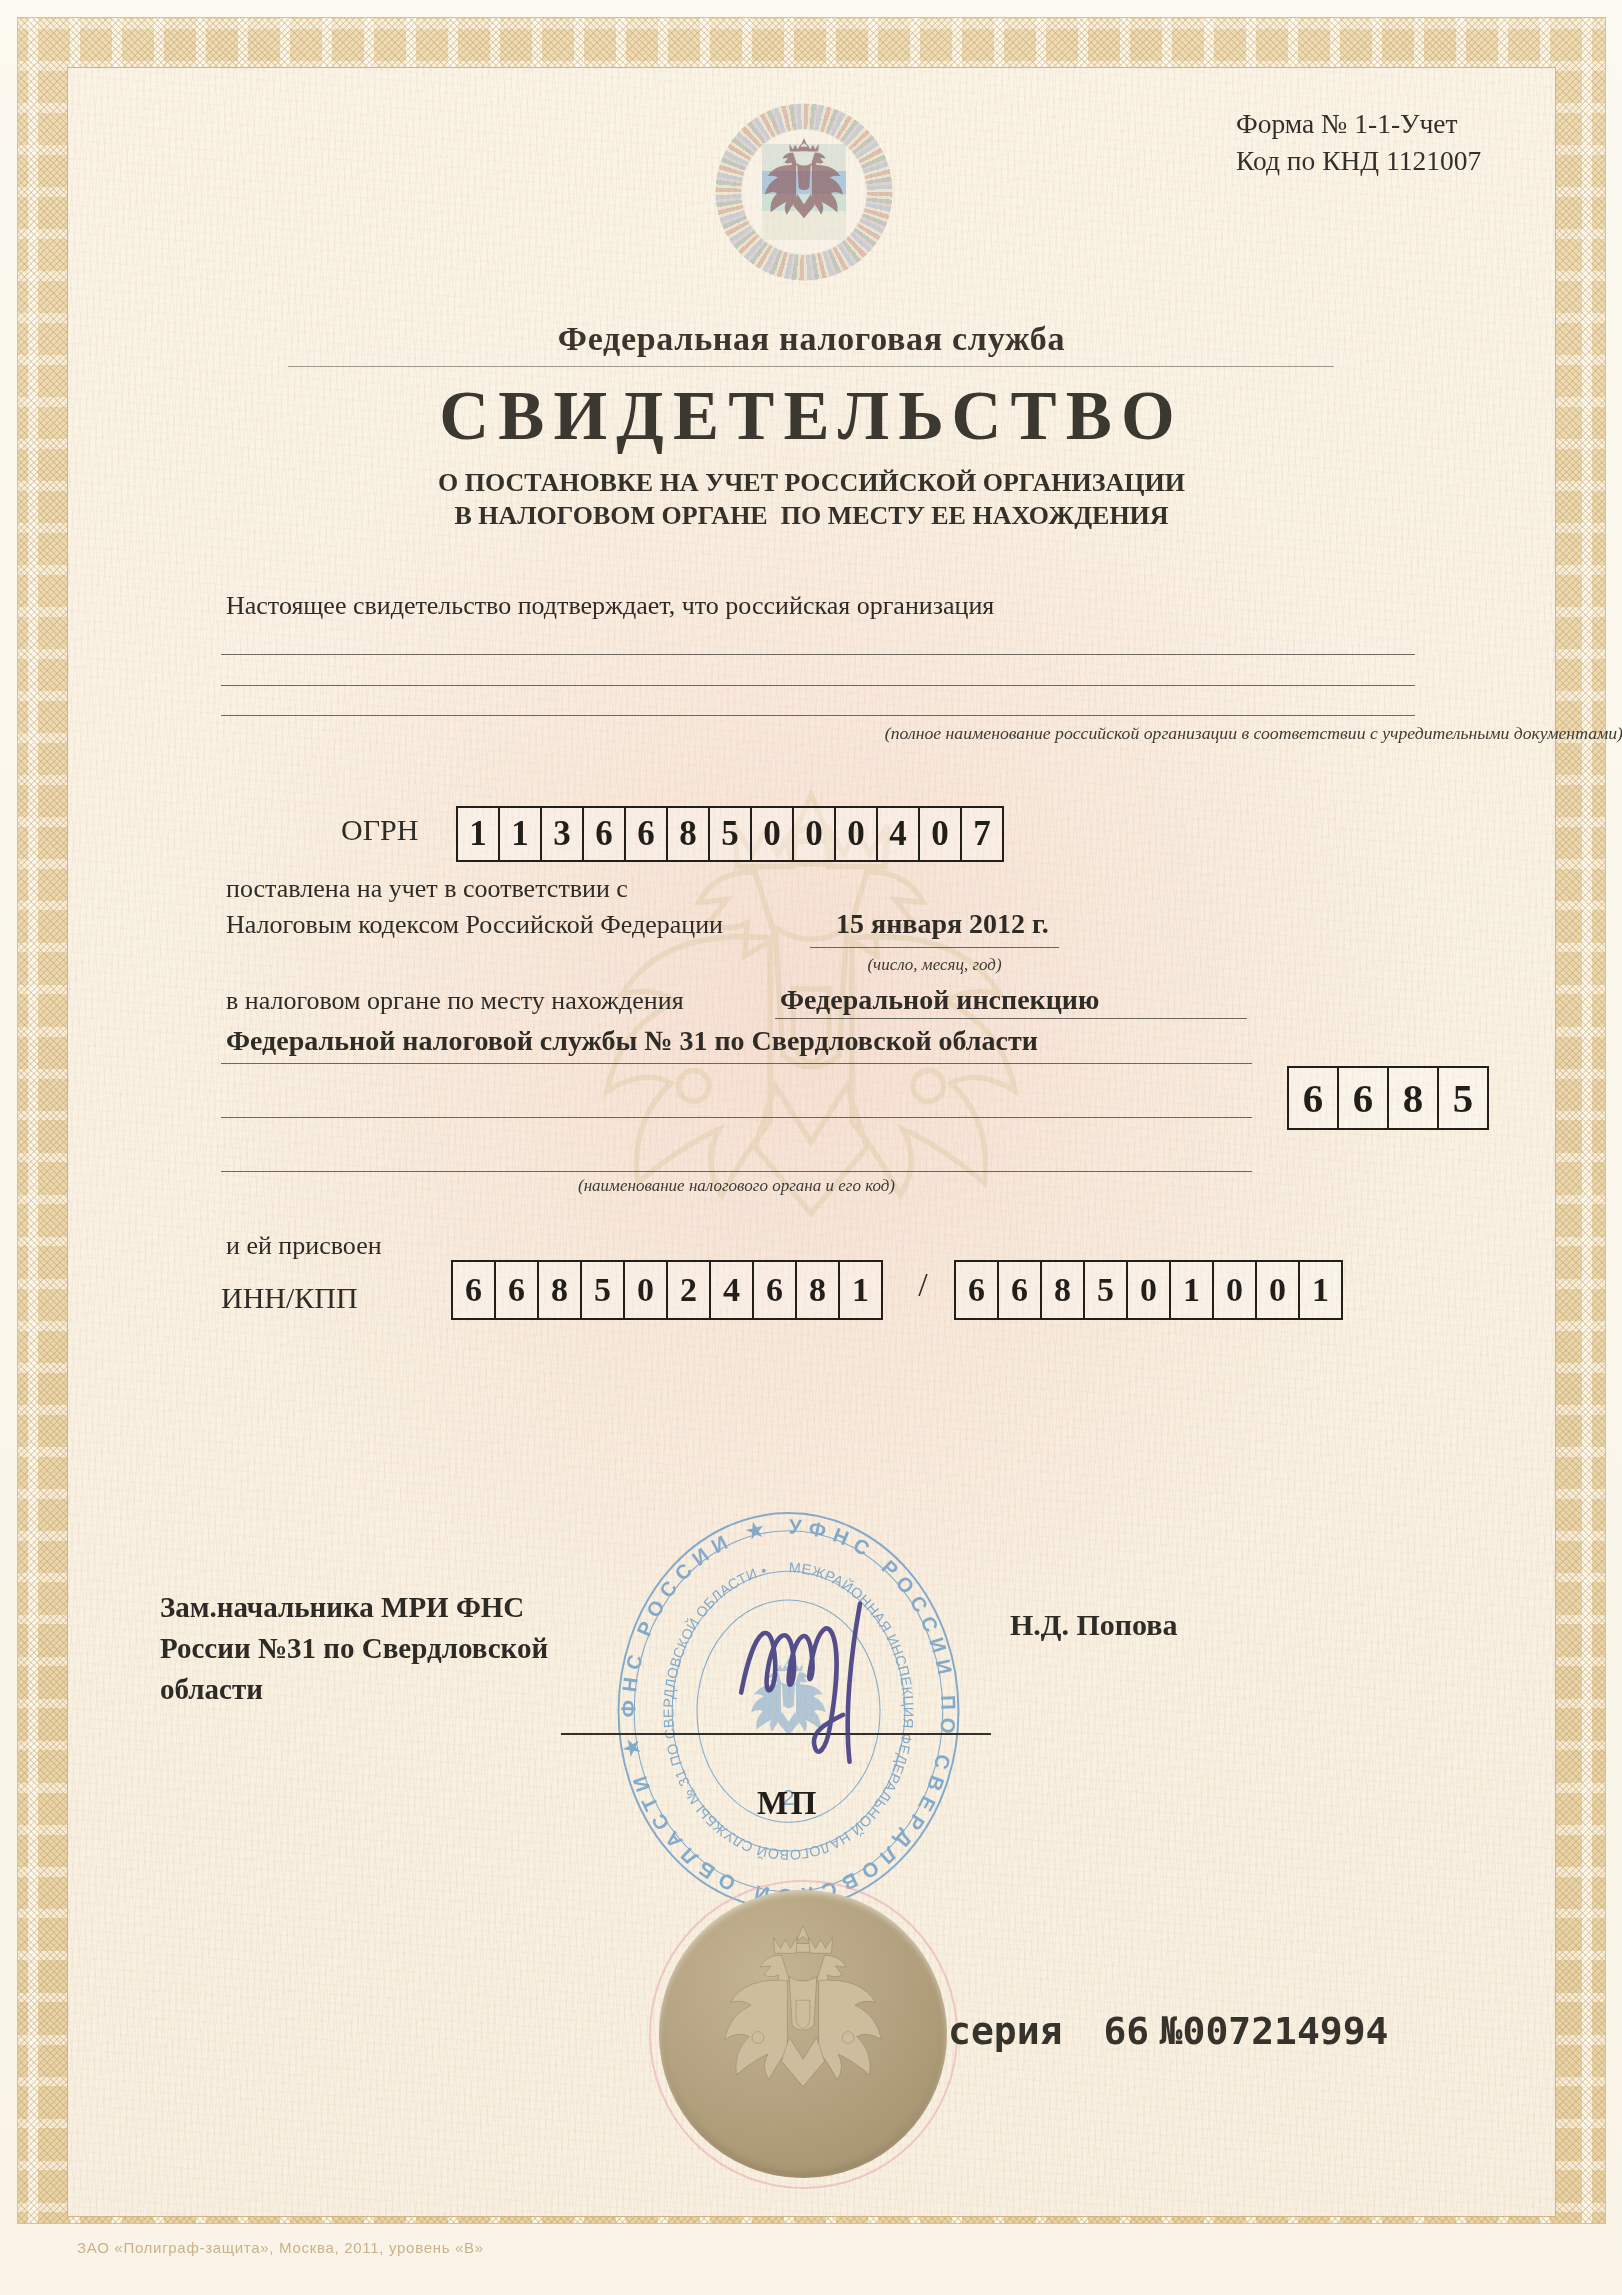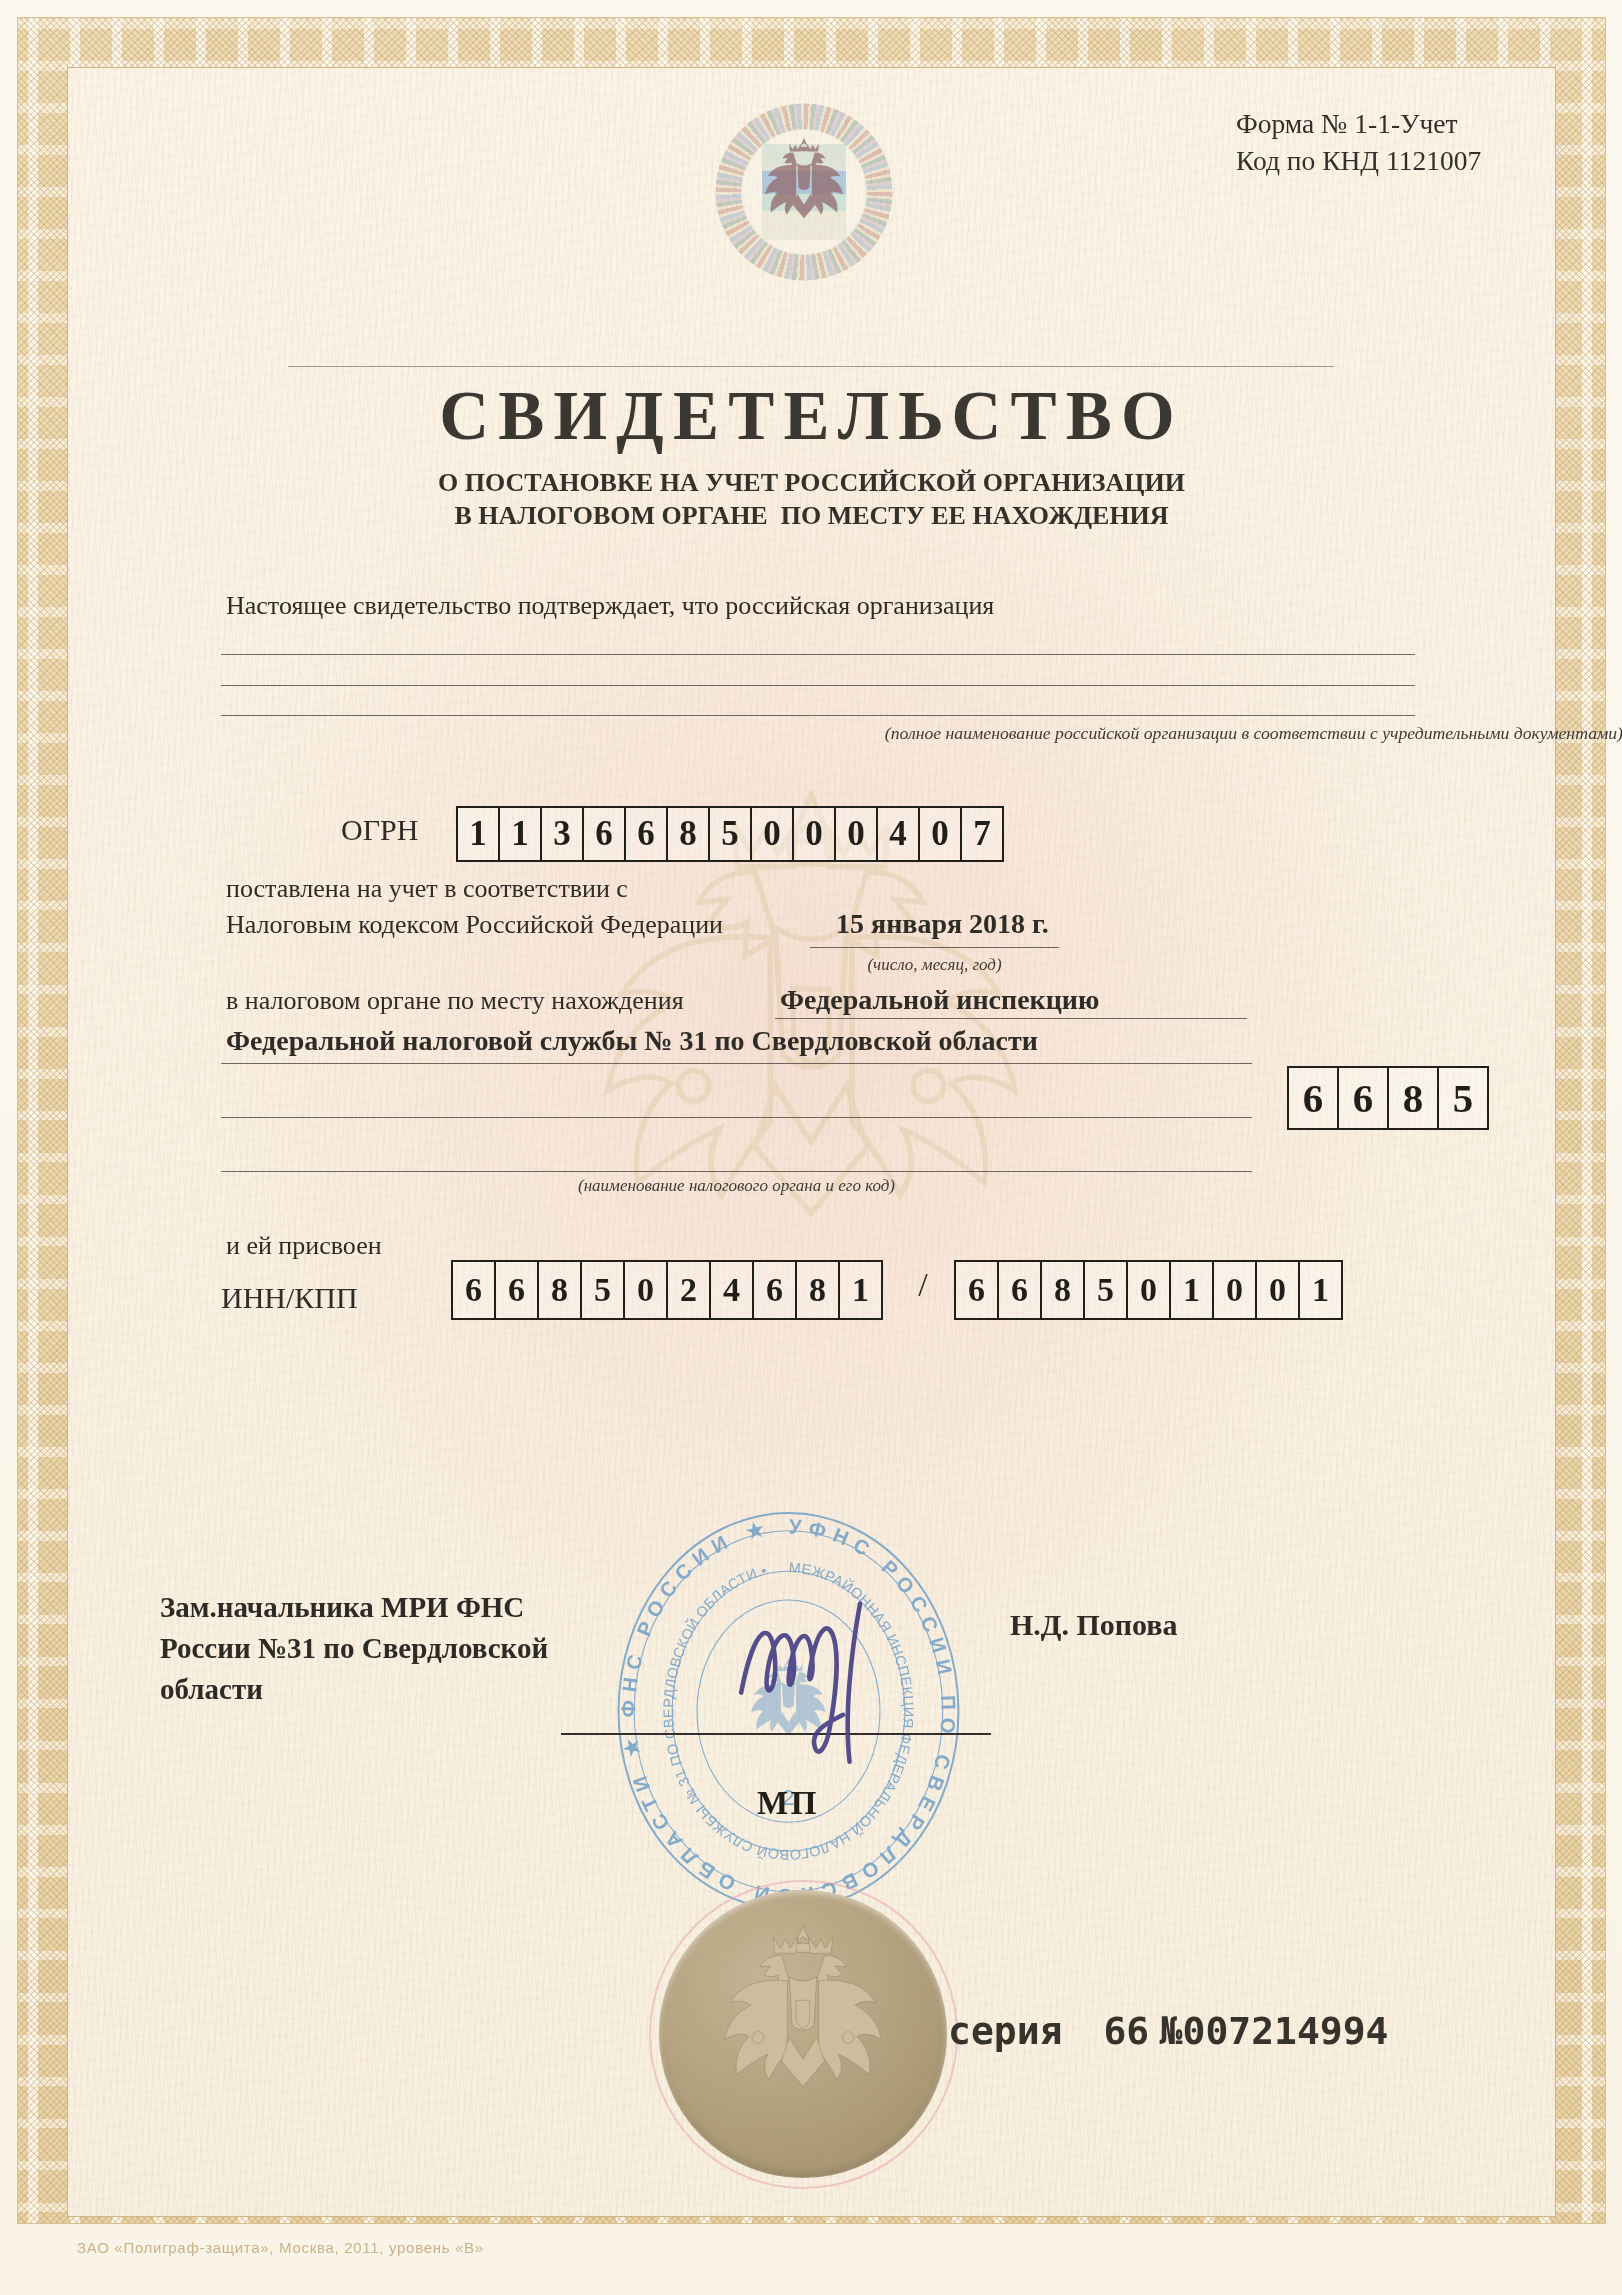--- a/index.html
+++ b/index.html
@@ -146,20 +146,21 @@
 
   <div class="holo abs">
     <div class="holo-core">
       <div class="photo"></div>
       <svg viewBox="0 0 200 220">
           <use href="#eagle" class="holo-eagle"></use>
         </svg>
     </div>
   </div>
 
+  <div class="agency abs">Федеральная налоговая служба</div>
   <div class="agency-rule abs"></div>
   <h1 class="title abs">СВИДЕТЕЛЬСТВО</h1>
   <div class="subtitle sub1 abs">О ПОСТАНОВКЕ НА УЧЕТ РОССИЙСКОЙ ОРГАНИЗАЦИИ</div>
   <div class="subtitle sub2 abs">В НАЛОГОВОМ ОРГАНЕ  ПО МЕСТУ ЕЕ НАХОЖДЕНИЯ</div>
 
   <div class="intro t40 abs">Настоящее свидетельство подтверждает, что российская организация</div>
   <div class="rule r1 abs"></div>
   <div class="rule r2 abs"></div>
   <div class="rule r3 abs"></div>
   <div class="caption org-cap abs">(полное наименование российской организации в соответствии с учредительными документами)</div>
@@ -176,21 +177,21 @@
       <span>0</span>
       <span>0</span>
       <span>0</span>
       <span>4</span>
       <span>0</span>
       <span>7</span>
   </div>
 
   <div class="postavlena t40 abs">поставлена на учет в соответствии с</div>
   <div class="kodeks t40 abs">Налоговым кодексом Российской Федерации</div>
-  <div class="date b43 abs">15 января 2018 г.</div>
+  <div class="date b43 abs">15 января 2012 г.</div>
   <div class="rule date-rule abs"></div>
   <div class="caption date-cap abs">(число, месяц, год)</div>
 
   <div class="organ-intro t40 abs">в налоговом органе по месту нахождения</div>
   <div class="office1 b43 abs">Федеральной инспекцию</div>
   <div class="rule u1 abs"></div>
   <div class="office2 b43 abs">Федеральной налоговой службы № 31 по Свердловской области</div>
   <div class="rule r4 abs"></div>
   <div class="boxes code-boxes abs">
     <span>6</span>

